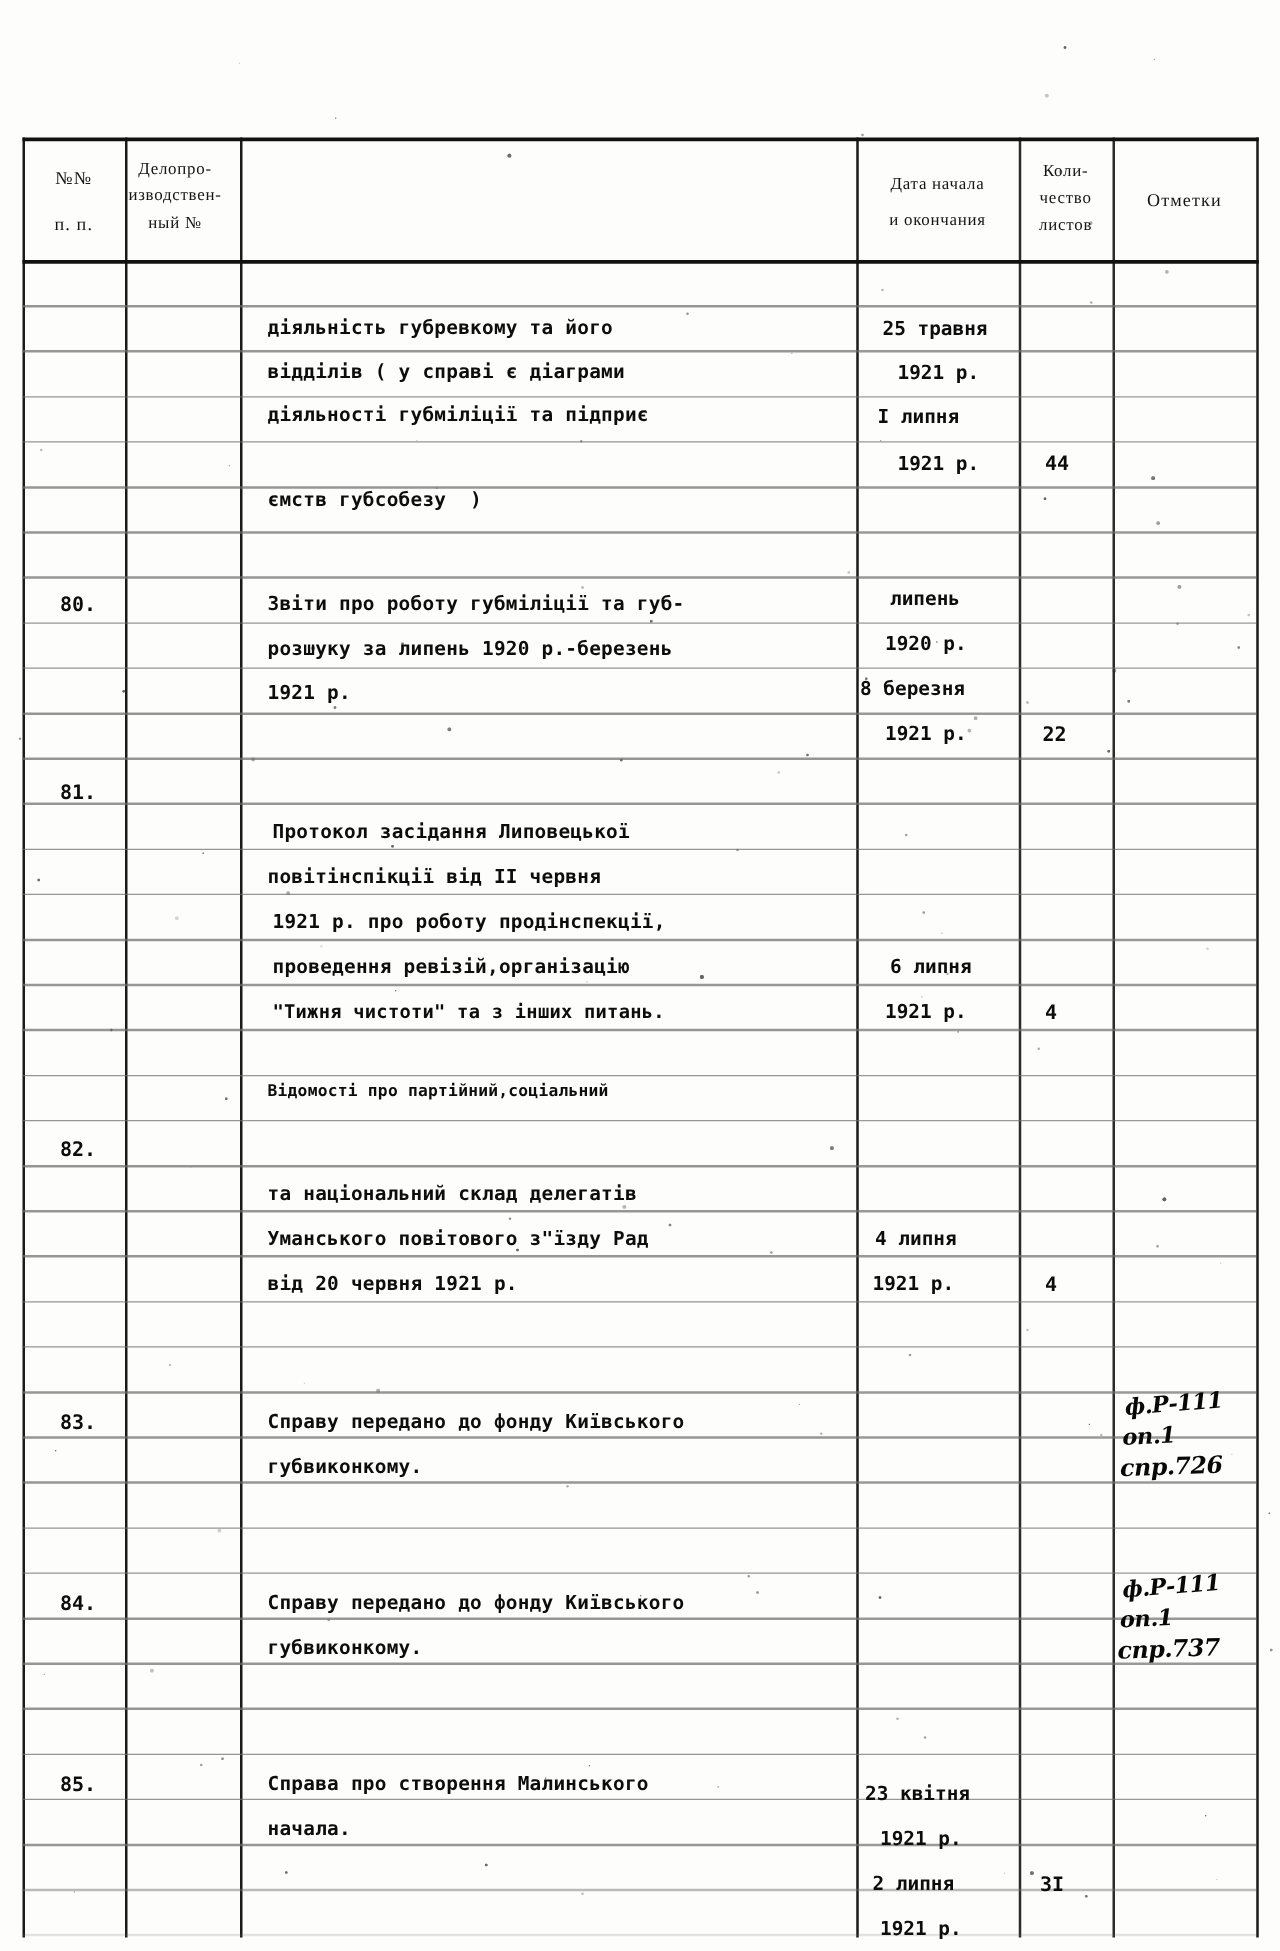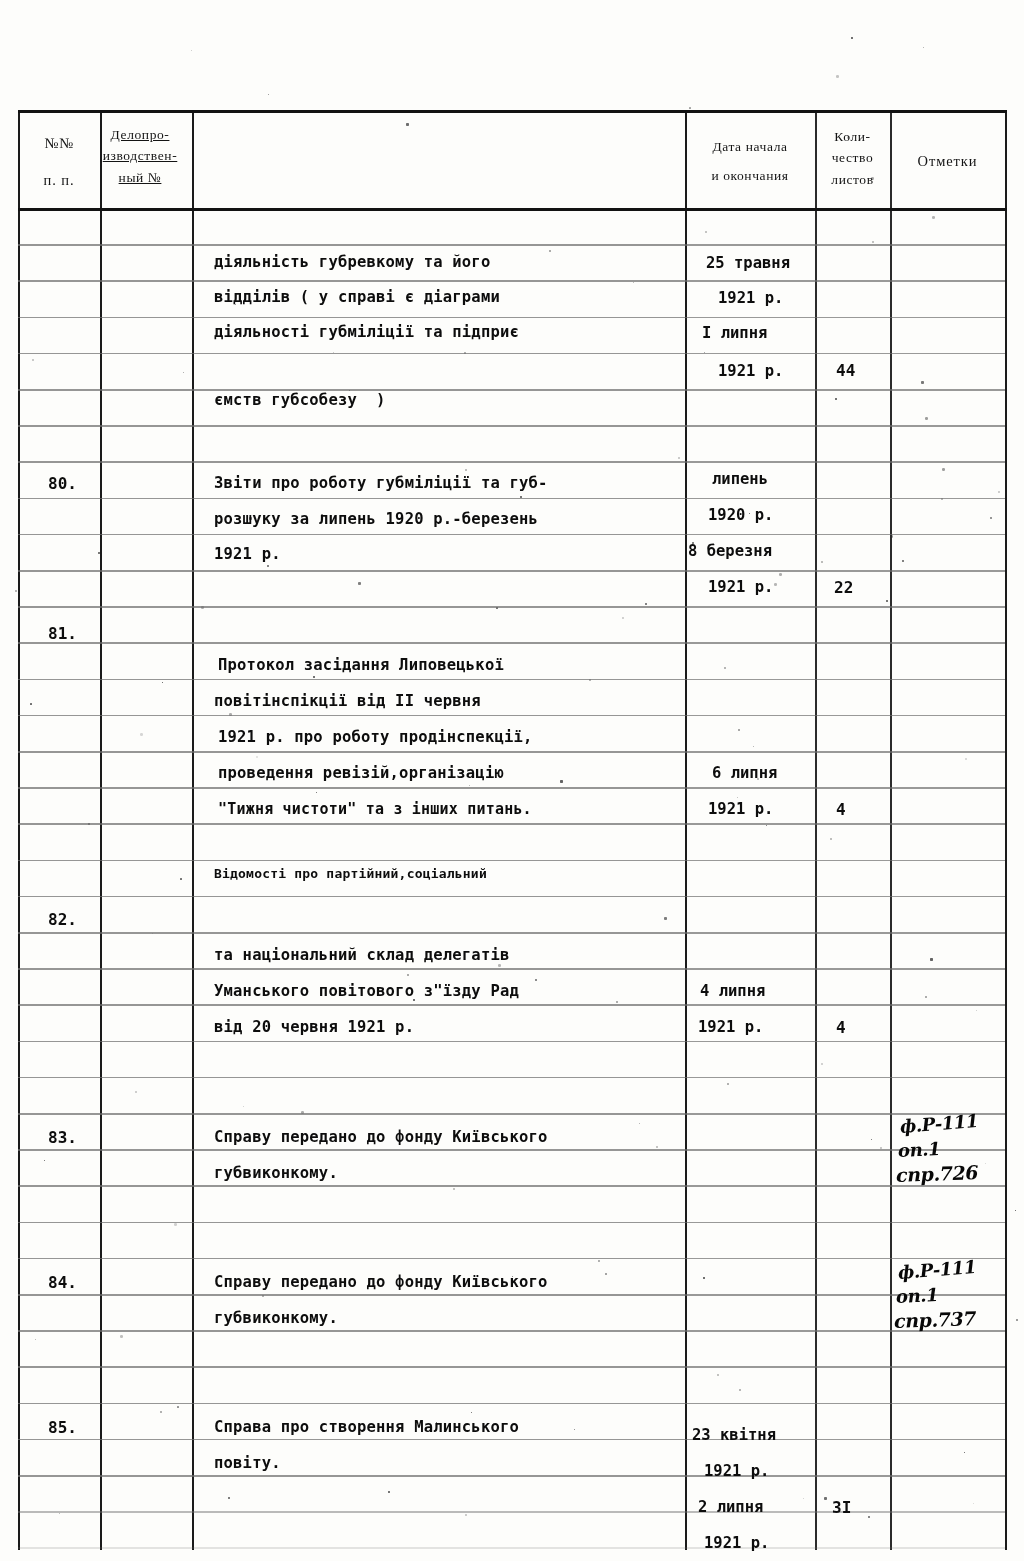--- a/index.html
+++ b/index.html
@@ -378,21 +378,21 @@
 
   <div class="hline heavy" style="left:0px; top:0px;  width:989px;"></div>
   <div class="hline heavy" style="left:0px; top:98px; width:989px;"></div>
 
   <div id="thead">
     <div class="hcell" style="left:0px; top:22px; width:82px;">
       <div>№№</div>
       <div style="margin-top:14px;">п. п.</div>
     </div>
 
-    <div class="hcell small" style="left:82px; top:14px; width:80px;text-decoration:underline;">
+    <div class="hcell small" style="left:82px; top:14px; width:80px;">
       <div>Делопро-</div>
       <div>изводствен-</div>
       <div>ный №</div>
     </div>
 
 
     <div class="hcell small" style="left:667px; top:26px; width:130px;">
       <div>Дата начала</div>
       <div style="margin-top:8px;">и  окончания</div>
     </div>
@@ -539,21 +539,21 @@
   <div class="num" style="left:30px; top:1163px;">84.</div>
   <div class="typed" style="left:196px; top:1163px;">Справу передано до фонду Київського</div>
   <div class="typed" style="left:196px; top:1199px;">губвиконкому.</div>
 
   <div class="hand" style="left:880px; top:1152px;">ф.Р-111</div>
   <div class="hand l2" style="left:878px; top:1176px;">оп.1</div>
   <div class="hand l3" style="left:876px; top:1200px;">спр.737</div>
 
   <div class="num" style="left:30px; top:1308px;">85.</div>
   <div class="typed" style="left:196px; top:1308px;">Справа про створення Малинського</div>
-  <div class="typed" style="left:196px; top:1344px;">повіту.</div>
+  <div class="typed" style="left:196px; top:1344px;">начала.</div>
 
   <div class="date" style="left:674px; top:1316px;">23 квітня</div>
   <div class="date" style="left:686px; top:1352px;">1921 р.</div>
   <div class="date" style="left:680px; top:1388px;">2 липня</div>
   <div class="date" style="left:686px; top:1424px;">1921 р.</div>
   <div class="cnt" style="left:814px; top:1388px;">3I</div>
 
 </div>
 
 </body></html>

